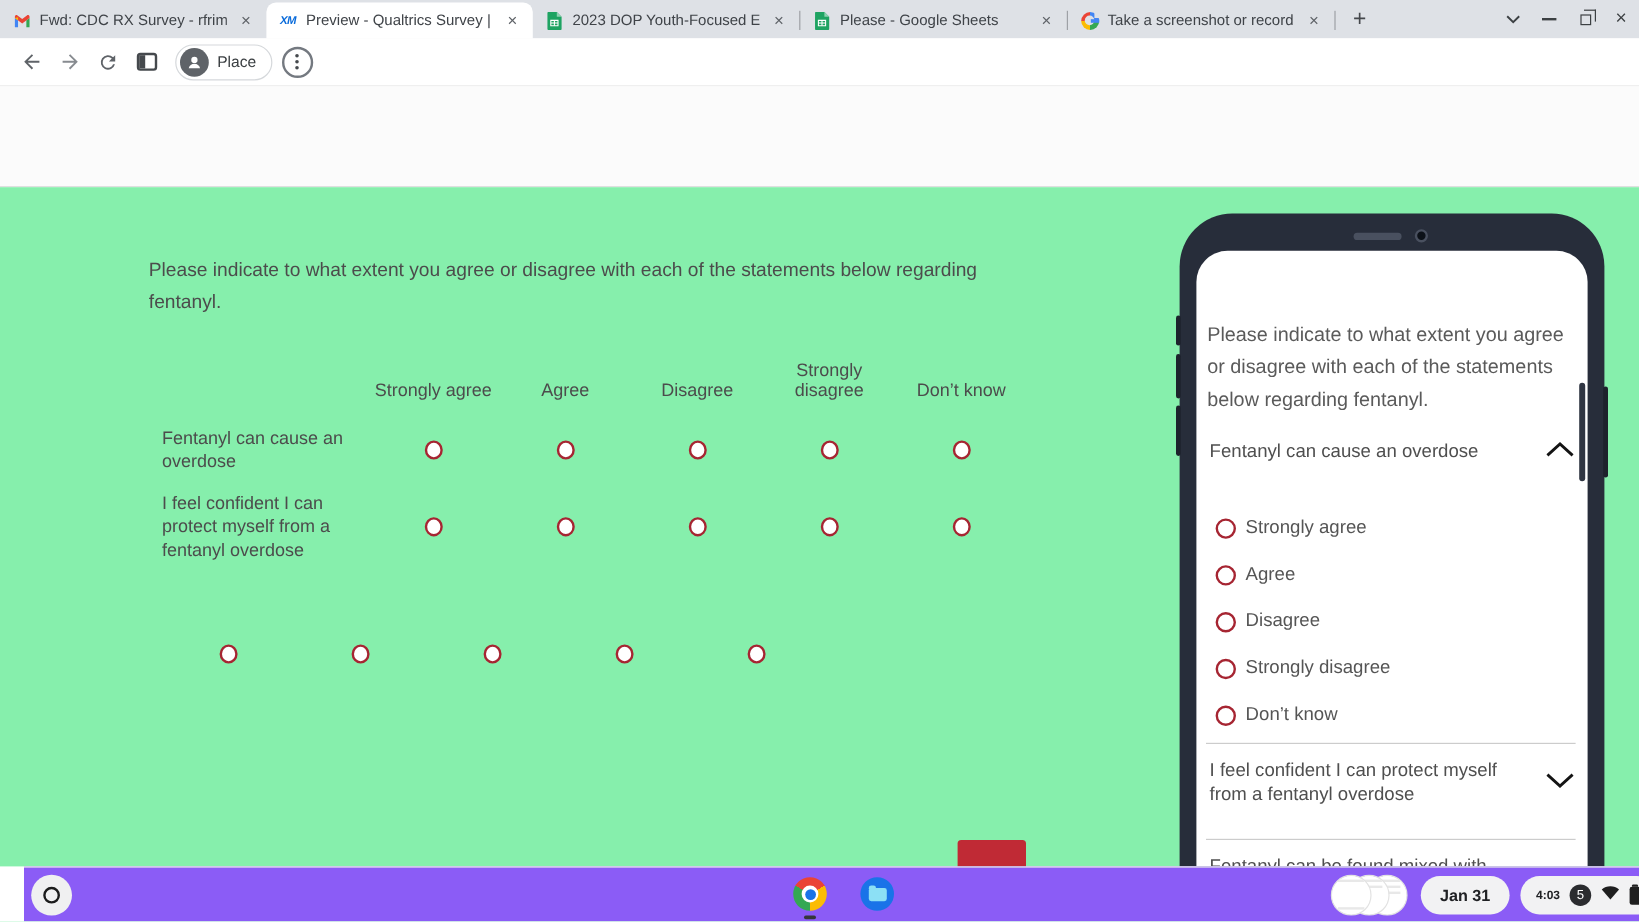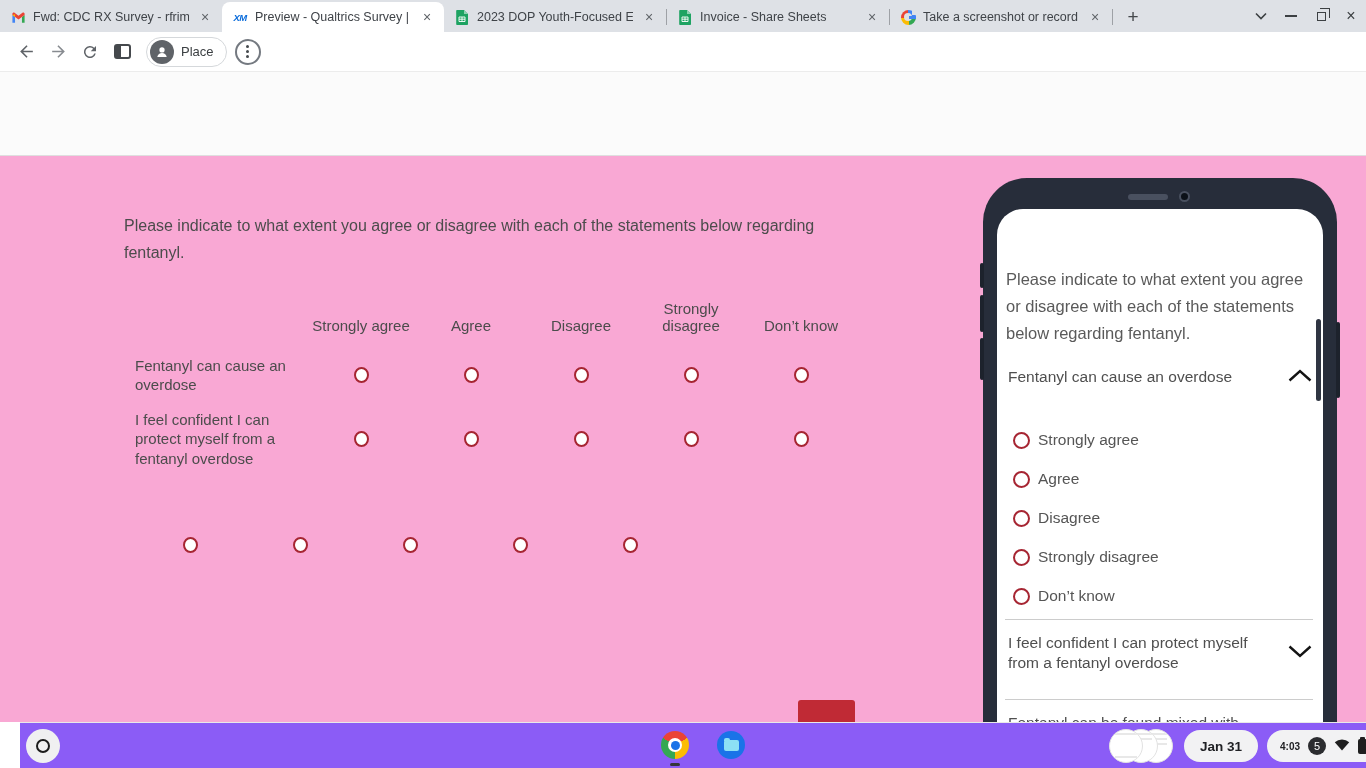--- a/index.html
+++ b/index.html
@@ -52,21 +52,21 @@
   .btn-outline { background:#fff; color:#1368ce; border:1px solid #1368ce; }
   .q-div { position:absolute; left:345px; top:86px; width:1px; height:54px; background:#dcdcdc; }
   .tools-wrap { position:absolute; left:378px; top:95px; width:102px; height:36px; display:flex; align-items:center; justify-content:space-between; }
   .tools-label { font-size:13.5px; color:#3f3f3f; }
   .phone-toggle { position:absolute; left:511px; top:93px; width:52px; height:40px; background:#e9e9e9; border-radius:2px; display:flex; align-items:center; justify-content:center; }
   .phone-glyph { width:15px; height:26px; border:2px solid #1b1e22; border-radius:3px; position:relative; }
   .phone-glyph::after { content:""; position:absolute; left:50%; bottom:2px; transform:translateX(-50%); width:4px; height:3px; background:#1b1e22; }
   .share-btn { left:1178px; width:166px; gap:9px; }
 
   
-  .content { position:absolute; left:0; top:156px; width:1366px; height:566px; background:#f9a8d4; overflow:hidden;padding-left:16px; }
+  .content { position:absolute; left:0; top:156px; width:1366px; height:566px; background:#86efac; overflow:hidden;padding-left:16px; }
   .q-text { position:absolute; left:124px; top:56px; width:724px; font-size:16px; line-height:27px; color:#4c4c4c; }
 
   .matrix { position:absolute; left:135px; top:130px; }
   .mx-header { display:flex; align-items:flex-end; min-height:48px; }
   .mx-spacer { width:171px; }
   .mx-col { width:110px; text-align:center; font-size:15px; line-height:17px; color:#4c4c4c; }
   .mx-row { display:flex; align-items:center; }
   .mx-row.r1 { height:56px; margin-top:13px; }
   .mx-row.r2 { height:60px; margin-top:6px; }
   .mx-row.r3 { height:116px; margin-top:18px; }
@@ -172,21 +172,21 @@
     <div class="tabdiv"></div>
     <div class="tab">
       <span class="favicon">
         <svg width="14" height="15" viewBox="0 0 14 15">
           <path d="M2 0h7l4 4v10.2c0 .4-.4.8-.8.8H2c-.4 0-.8-.4-.8-.8V.8C1.2.4 1.6 0 2 0z" fill="#1ea362"></path>
           <path d="M9 0l4 4H9z" fill="#8ed1b1"></path>
           <path d="M4 7h6v4.5H4z" fill="none" stroke="#fff" stroke-width="0.9"></path>
           <path d="M4 9.2h6M7 7v4.5" stroke="#fff" stroke-width="0.9"></path>
         </svg>
       </span>
-      <span class="tab-title">Invoice - Share Sheets</span>
+      <span class="tab-title">Please - Google Sheets</span>
       <span class="tab-close">×</span>
     </div>
     <div class="tabdiv"></div>
     <div class="tab">
       <span class="favicon">
         <span class="gicon">
             <span class="g-notch"></span>
             <span class="g-bar"></span>
           </span>
       </span>

